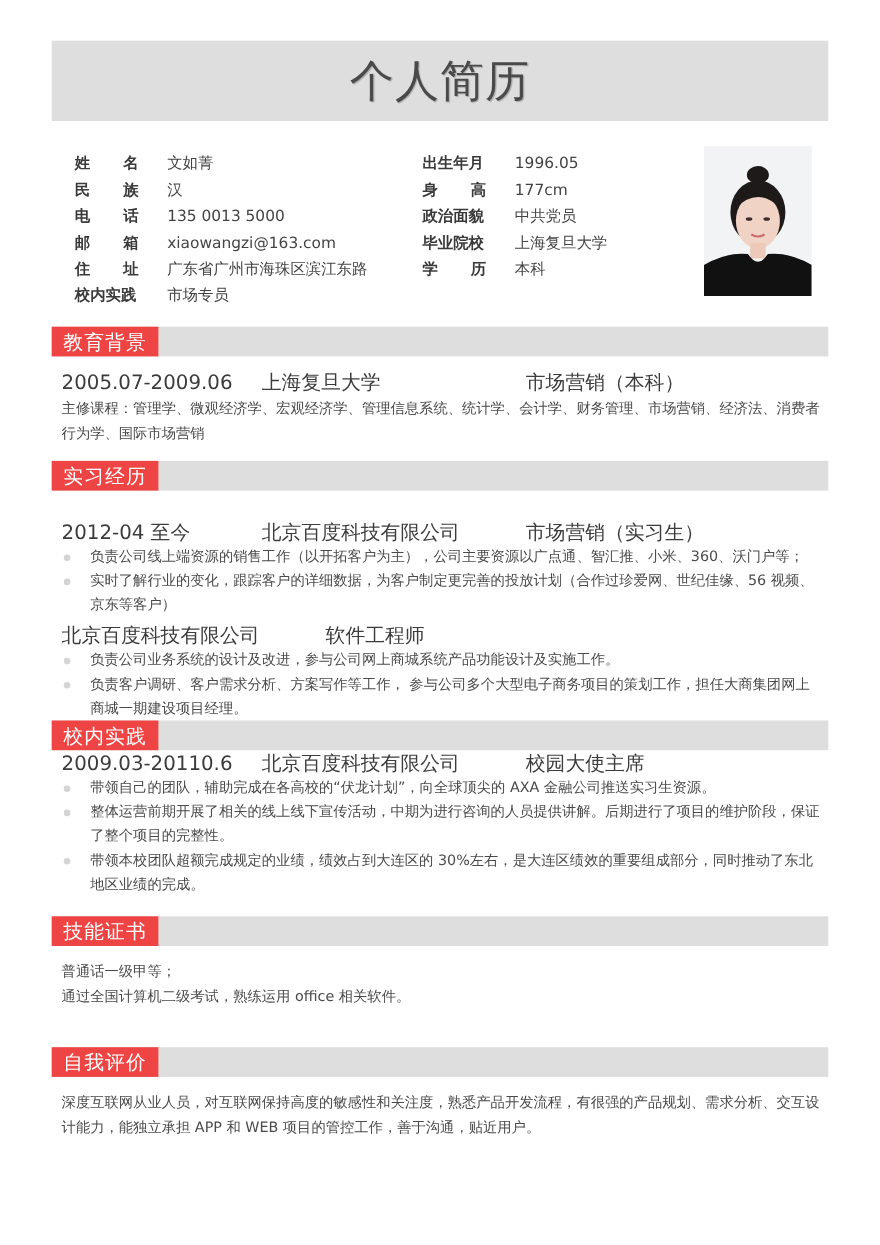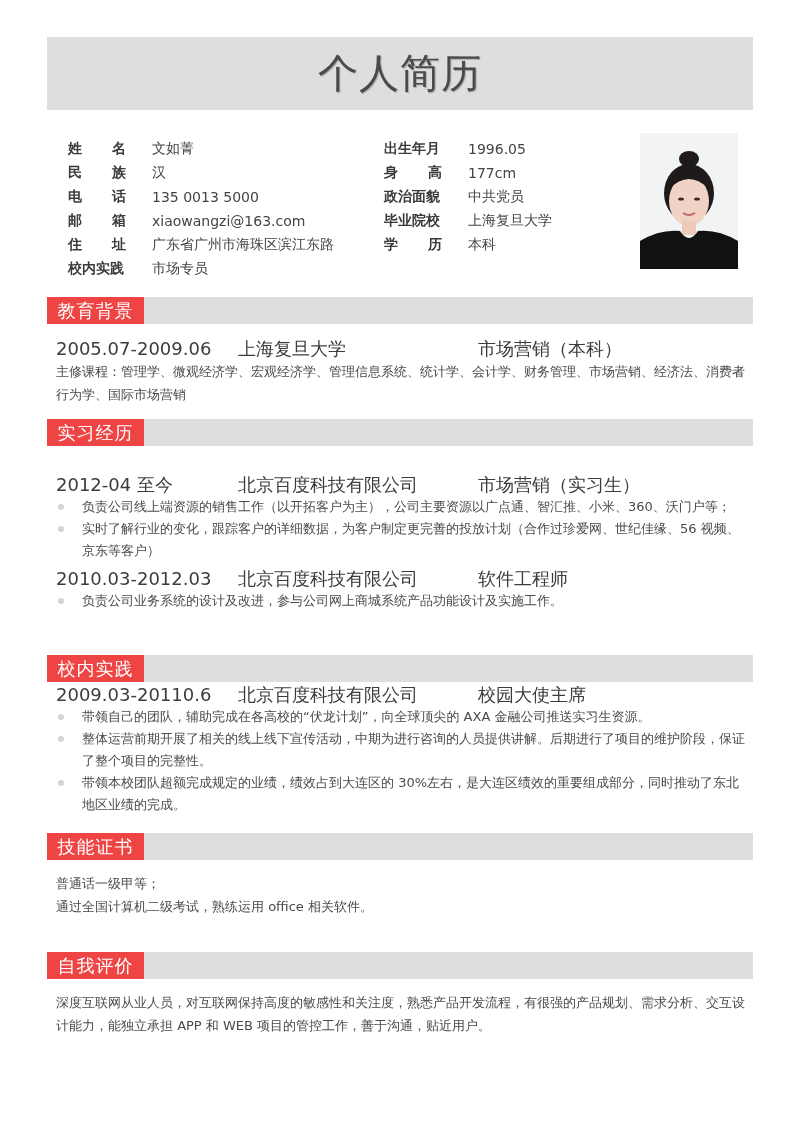--- a/index.html
+++ b/index.html
@@ -179,26 +179,26 @@
     <div class="entry-head">
       <div class="c1">2012-04 至今</div>
       <div class="c2">北京百度科技有限公司</div>
       <div>市场营销（实习生）</div>
     </div>
     <ul class="bullets">
       <li>负责公司线上端资源的销售工作（以开拓客户为主），公司主要资源以广点通、智汇推、小米、360、沃门户等；</li>
       <li>实时了解行业的变化，跟踪客户的详细数据，为客户制定更完善的投放计划（合作过珍爱网、世纪佳缘、56 视频、京东等客户）</li>
     </ul>
     <div class="entry-head" style="margin-top:4px;">
-      <div class="c1">2010.03-2012.03</div>
       <div class="c2">北京百度科技有限公司</div>
       <div>软件工程师</div>
     </div>
     <ul class="bullets">
       <li>负责公司业务系统的设计及改进，参与公司网上商城系统产品功能设计及实施工作。</li>
+      <li>负责客户调研、客户需求分析、方案写作等工作， 参与公司多个大型电子商务项目的策划工作，担任大商集团网上商城一期建设项目经理。</li>
     </ul>
   </div>
 
   <div class="section-header" style="top:655px;">
     <div class="tag">校内实践</div>
   </div>
   <div class="text-block" style="top:682px;">
     <div class="entry-head">
       <div class="c1">2009.03-20110.6</div>
       <div class="c2">北京百度科技有限公司</div>

